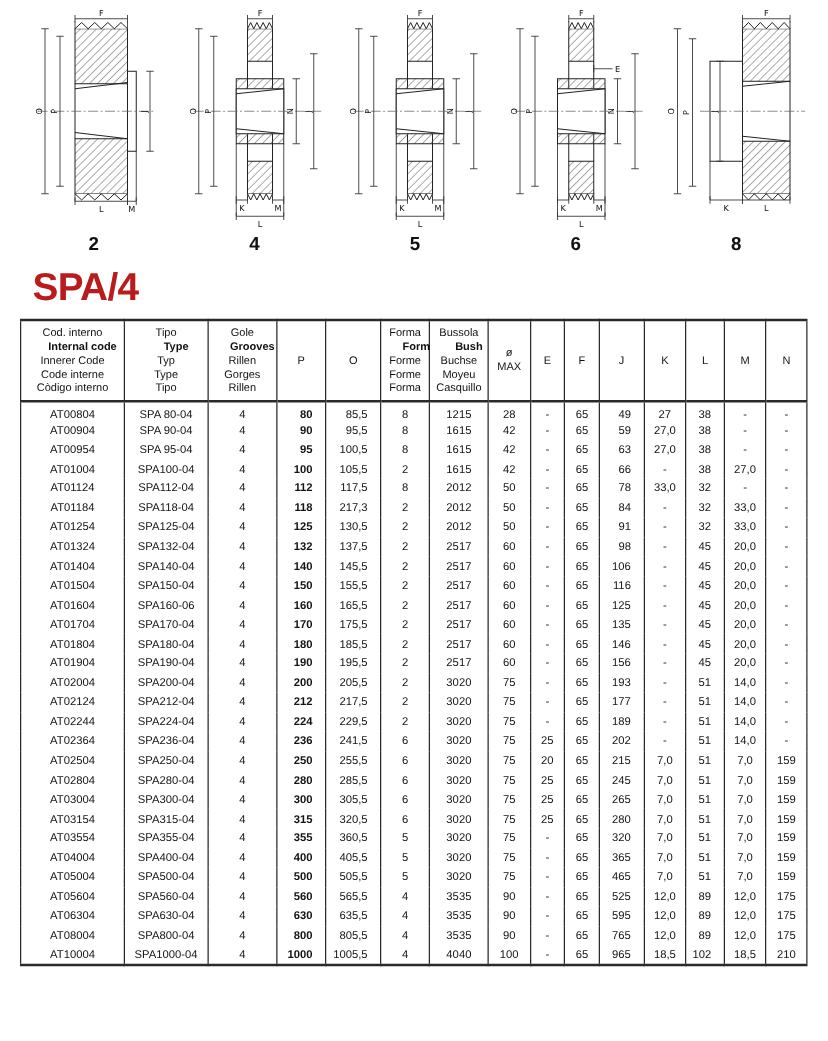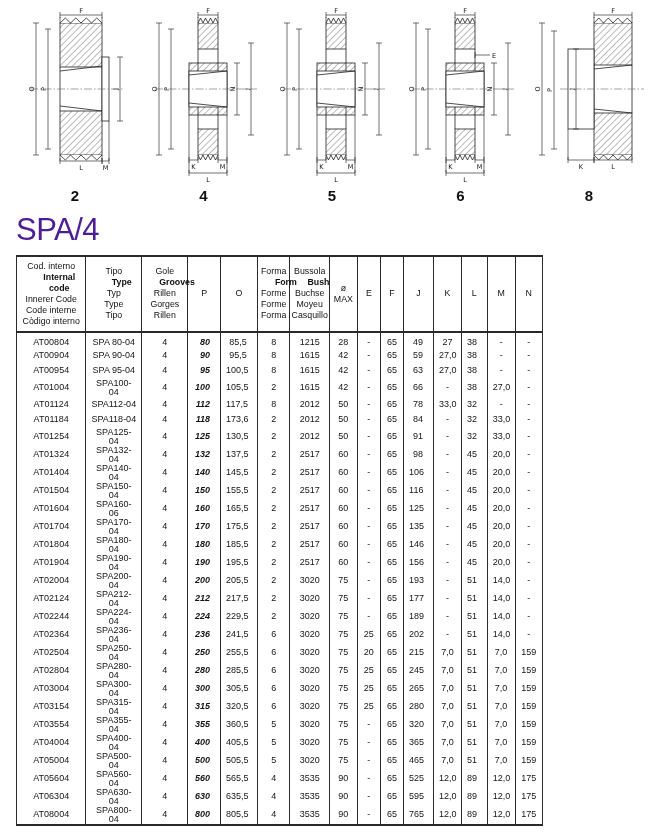--- a/index.html
+++ b/index.html
@@ -12,37 +12,37 @@
 
   
   .diagrams { display: flex; justify-content: space-between; align-items: flex-end; padding: 4px 10px 0 12px; height: 204px; }
   .dia { width: 126px; text-align: center; }
   .dia svg { display: block; margin: 0 auto; }
   .dnum { font-weight: bold; font-size: 15px; margin-top: 2px; color: #111; }
   .dl { stroke: #333; stroke-width: 0.7; }
   .dt { font-family: "DejaVu Sans", sans-serif; font-size: 6.5px; fill: #111; }
 
   
-  .title { font-size: 31px; font-weight: 400; letter-spacing: -0.5px; color: #4c1d95; margin: 10px 0 10px 16px; line-height: 1; }
+  .title { font-size: 31px; font-weight: 700; letter-spacing: -0.5px; color: #b91c1c; margin: 10px 0 10px 26px; line-height: 1; }
 
   
   table.spec {
-    width: 527px; margin: 0 16px; border-collapse: collapse; table-layout: fixed;
+    width: 630px; margin: 0 16px; border-collapse: collapse; table-layout: fixed;
     border-top: 2.5px solid #2a2a2a; border-bottom: 2.5px solid #2a2a2a;
   }
   table.spec th, table.spec td { border-left: 1px solid #2a2a2a; border-right: 1px solid #2a2a2a; }
   thead th {
     border-bottom: 2px solid #2a2a2a; font-weight: normal; font-size: 8.8px;
     padding: 4px 1px; vertical-align: middle; text-align: center; line-height: 1.25; color: #111;
   }
   thead th .hb { font-weight: bold; margin-left: 16px; }
   tbody td { height: 15.55px; padding: 0 5px; font-size: 9px; line-height: 1; text-align: center; vertical-align: middle; color: #141414; }
   tbody tr:first-child td { padding-top: 4px; }
   tbody td.ra { text-align: right; padding-right: 10px; }
-  tbody td.b { font-weight: bold; font-style: italic; }
+  tbody td.b { font-weight: bold; }
 </style>
 </head>
 <body>
 
 <div class="page">
   <div class="diagrams" id="diagrams">
       <div class="dia">
         <svg viewBox="0 0 126 180" width="126" height="180">
           <defs>
             <pattern id="h0" patternUnits="userSpaceOnUse" width="4.5" height="4.5" patternTransform="rotate(45)">
@@ -500,21 +500,21 @@
           <td>33,0</td>
           <td class="ra">32</td>
           <td>-</td>
           <td>-</td>
         </tr>
         <tr>
           <td>AT01184</td>
           <td>SPA118-04</td>
           <td>4</td>
           <td class="ra b">118</td>
-          <td class="ra">173,6</td>
+          <td class="ra">217,3</td>
           <td>2</td>
           <td>2012</td>
           <td>50</td>
           <td>-</td>
           <td>65</td>
           <td class="ra">84</td>
           <td>-</td>
           <td class="ra">32</td>
           <td>33,0</td>
           <td>-</td>
@@ -886,15 +886,32 @@
           <td>3535</td>
           <td>90</td>
           <td>-</td>
           <td>65</td>
           <td class="ra">765</td>
           <td>12,0</td>
           <td class="ra">89</td>
           <td>12,0</td>
           <td>175</td>
         </tr>
+        <tr>
+          <td>AT10004</td>
+          <td>SPA1000-04</td>
+          <td>4</td>
+          <td class="ra b">1000</td>
+          <td class="ra">1005,5</td>
+          <td>4</td>
+          <td>4040</td>
+          <td>100</td>
+          <td>-</td>
+          <td>65</td>
+          <td class="ra">965</td>
+          <td>18,5</td>
+          <td class="ra">102</td>
+          <td>18,5</td>
+          <td>210</td>
+        </tr>
       </tbody>
   </table>
 </div>
 
 </body></html>

